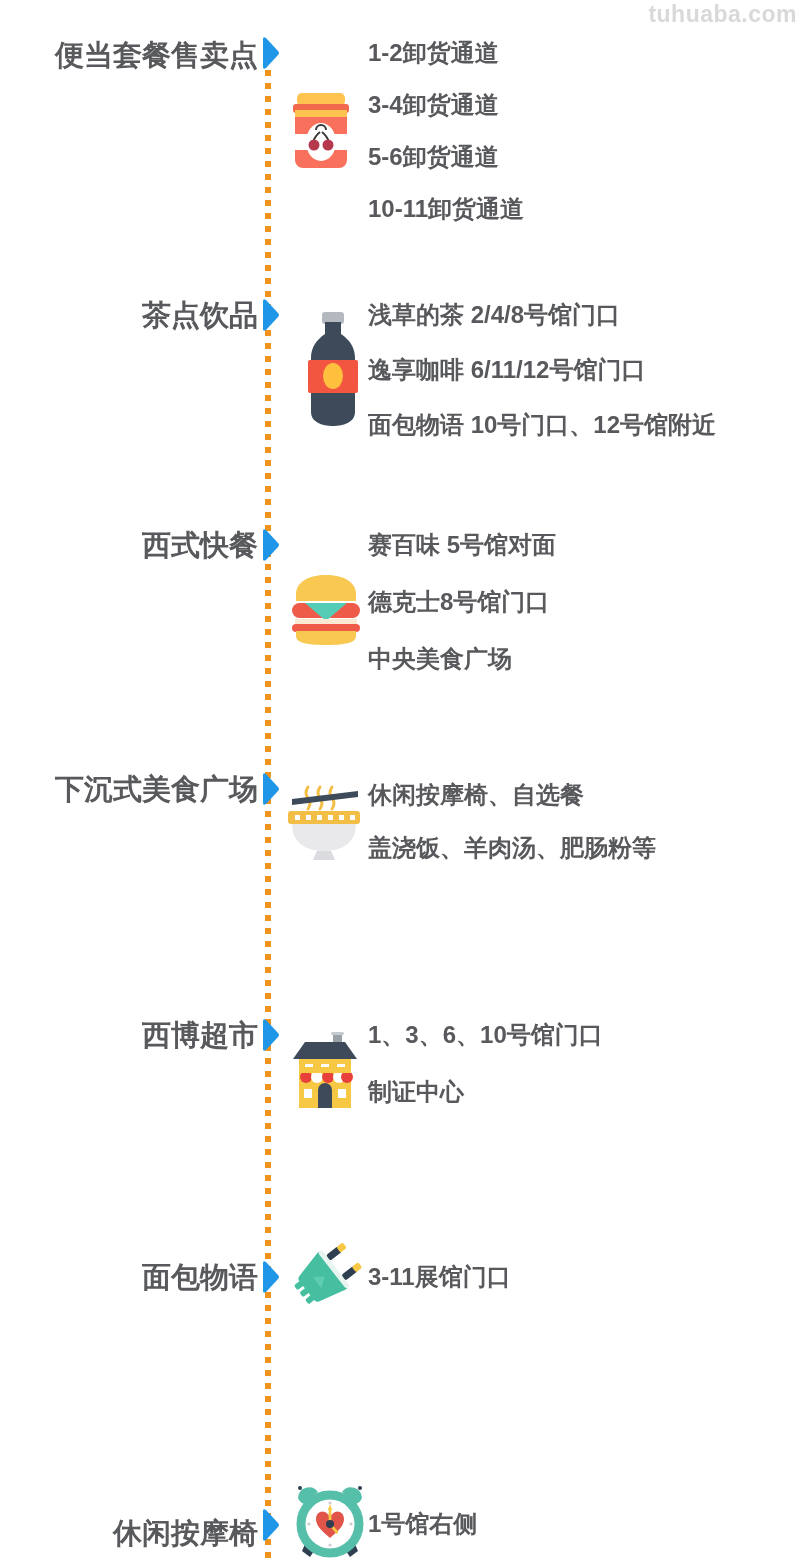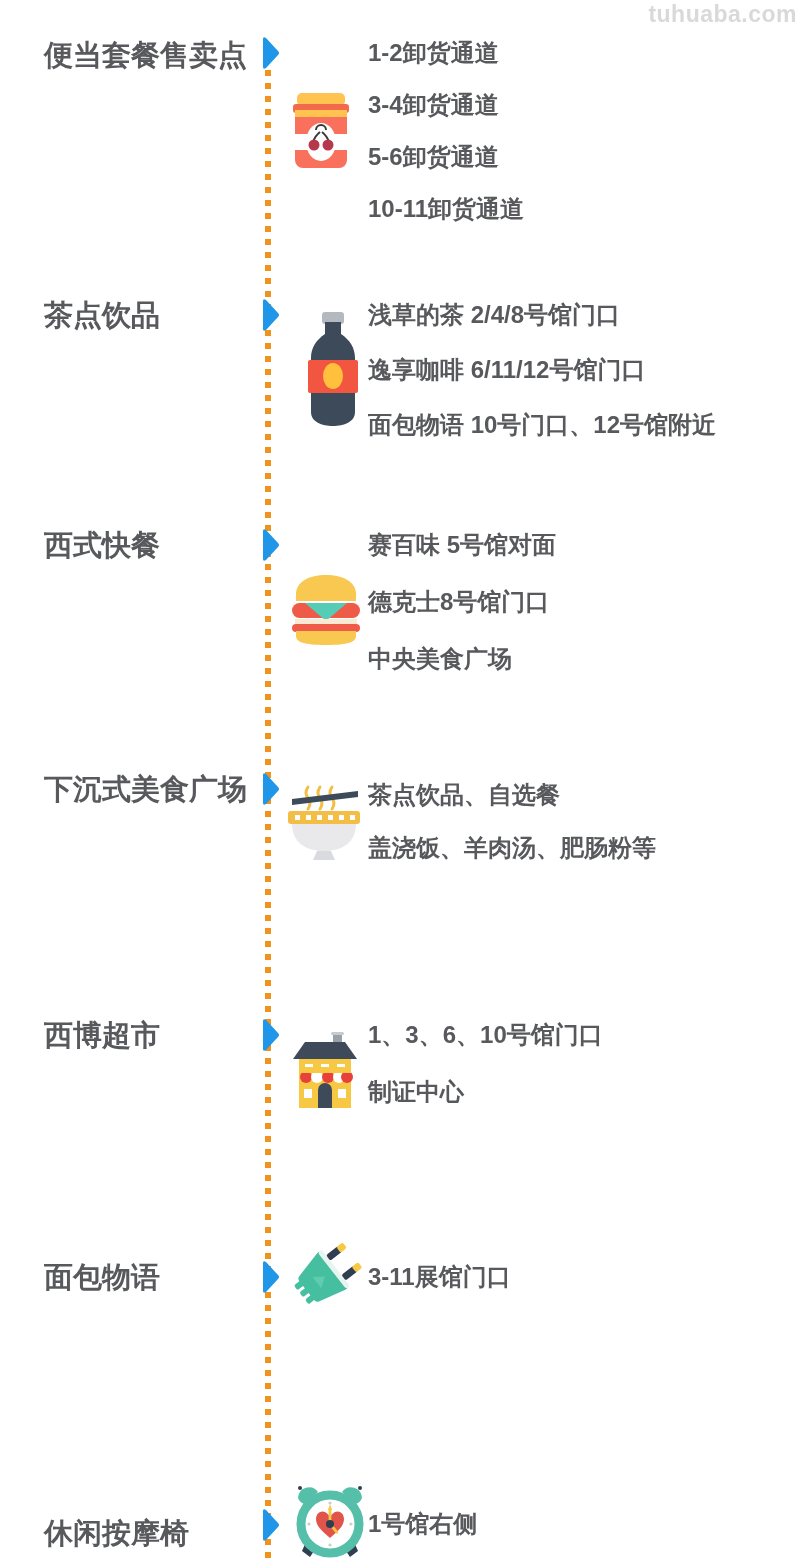--- a/index.html
+++ b/index.html
@@ -10,22 +10,22 @@
   .stage{position:absolute;inset:0;}
   .watermark{
     position:absolute;top:1px;right:3px;font-size:23px;font-weight:bold;
     color:#d9d9d9;letter-spacing:0.5px;
   }
   .dotted-line{
     position:absolute;left:265px;top:70px;width:6px;height:1492px;
     background:repeating-linear-gradient(to bottom,#f0931d 0 6px,transparent 6px 13px);
   }
   .label{
-    position:absolute;left:0;width:258px;text-align:left;
-    font-size:29px;line-height:34px;font-weight:bold;color:#58595c;white-space:nowrap;padding-left:44px;
+    position:absolute;left:0;width:258px;text-align:right;
+    font-size:29px;line-height:34px;font-weight:bold;color:#58595c;white-space:nowrap;
   }
   .item{
     position:absolute;left:368px;
     font-size:24px;line-height:34px;font-weight:bold;color:#58595c;white-space:nowrap;
   }
   .arrow{position:absolute;left:262px;width:18px;height:34px;}
   .icon{position:absolute;}
 </style>
 </head>
 <body>
@@ -111,21 +111,21 @@
       <rect x="9" y="32" width="5" height="5"></rect>
         <rect x="20" y="32" width="5" height="5"></rect>
       <rect x="31" y="32" width="5" height="5"></rect>
         <rect x="42" y="32" width="5" height="5"></rect>
       <rect x="53" y="32" width="5" height="5"></rect>
         <rect x="64" y="32" width="5" height="5"></rect>
     </g>
     <path d="M6,41 C6,58 18,68 38,68 C58,68 70,58 70,41 Z" fill="#e9e9eb"></path>
     <path d="M31,68 h14 l4,9 h-22 z" fill="#d9dbde"></path>
   </svg>
-  <div class="item" style="top:778px">茶点饮品、自选餐</div>
+  <div class="item" style="top:778px">休闲按摩椅、自选餐</div>
   <div class="item" style="top:831px">盖浇饭、羊肉汤、肥肠粉等</div>
 
   <div class="label" style="top:1018px">西博超市</div>
   <svg class="arrow" style="top:1018px" viewBox="0 0 18 34">
     <path d="M1,3 Q1,0 4,2 L16,15 Q18,17 16,19 L4,32 Q1,34 1,31 Z" fill="#2096e8"></path>
   </svg>
   <svg class="icon" style="left:293px;top:1031px" width="64" height="77" viewBox="0 0 64 77">
     <rect x="40" y="3" width="9" height="9" fill="#9aa2a9"></rect>
     <rect x="38" y="1" width="13" height="3" rx="1.5" fill="#c6cbd0"></rect>
     <polygon points="0,28 64,28 52,11 12,11" fill="#3e4a5a"></polygon>

